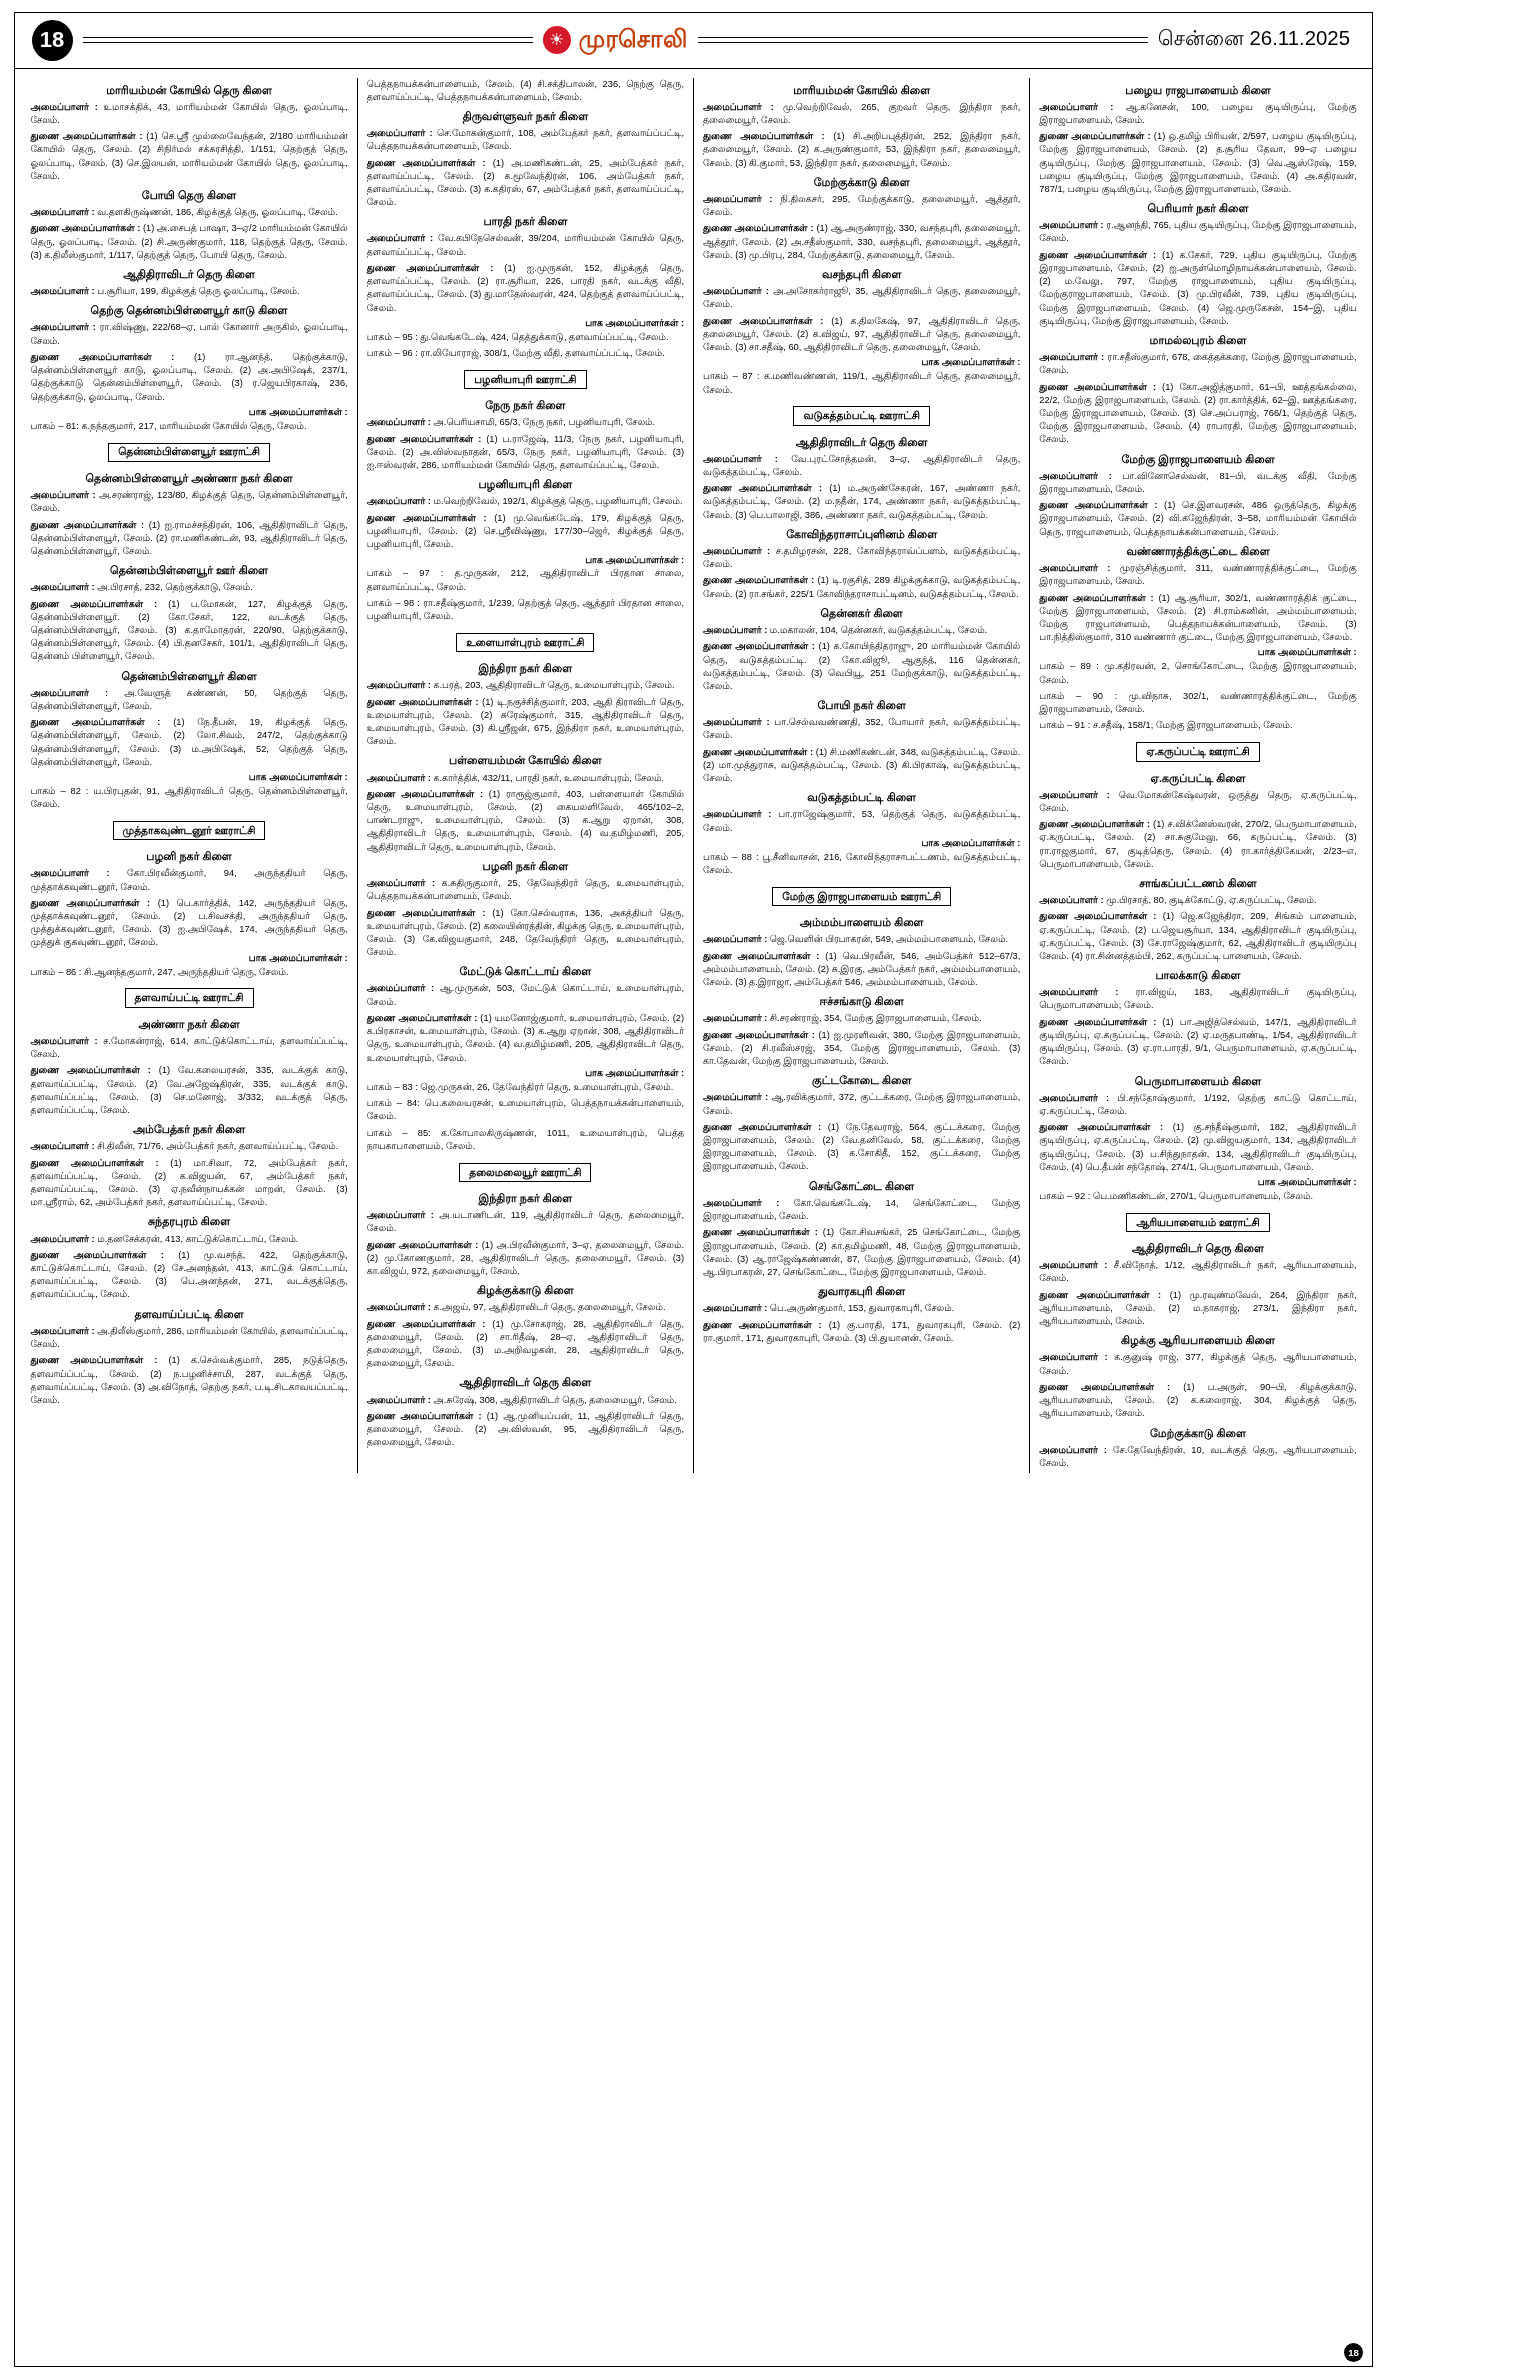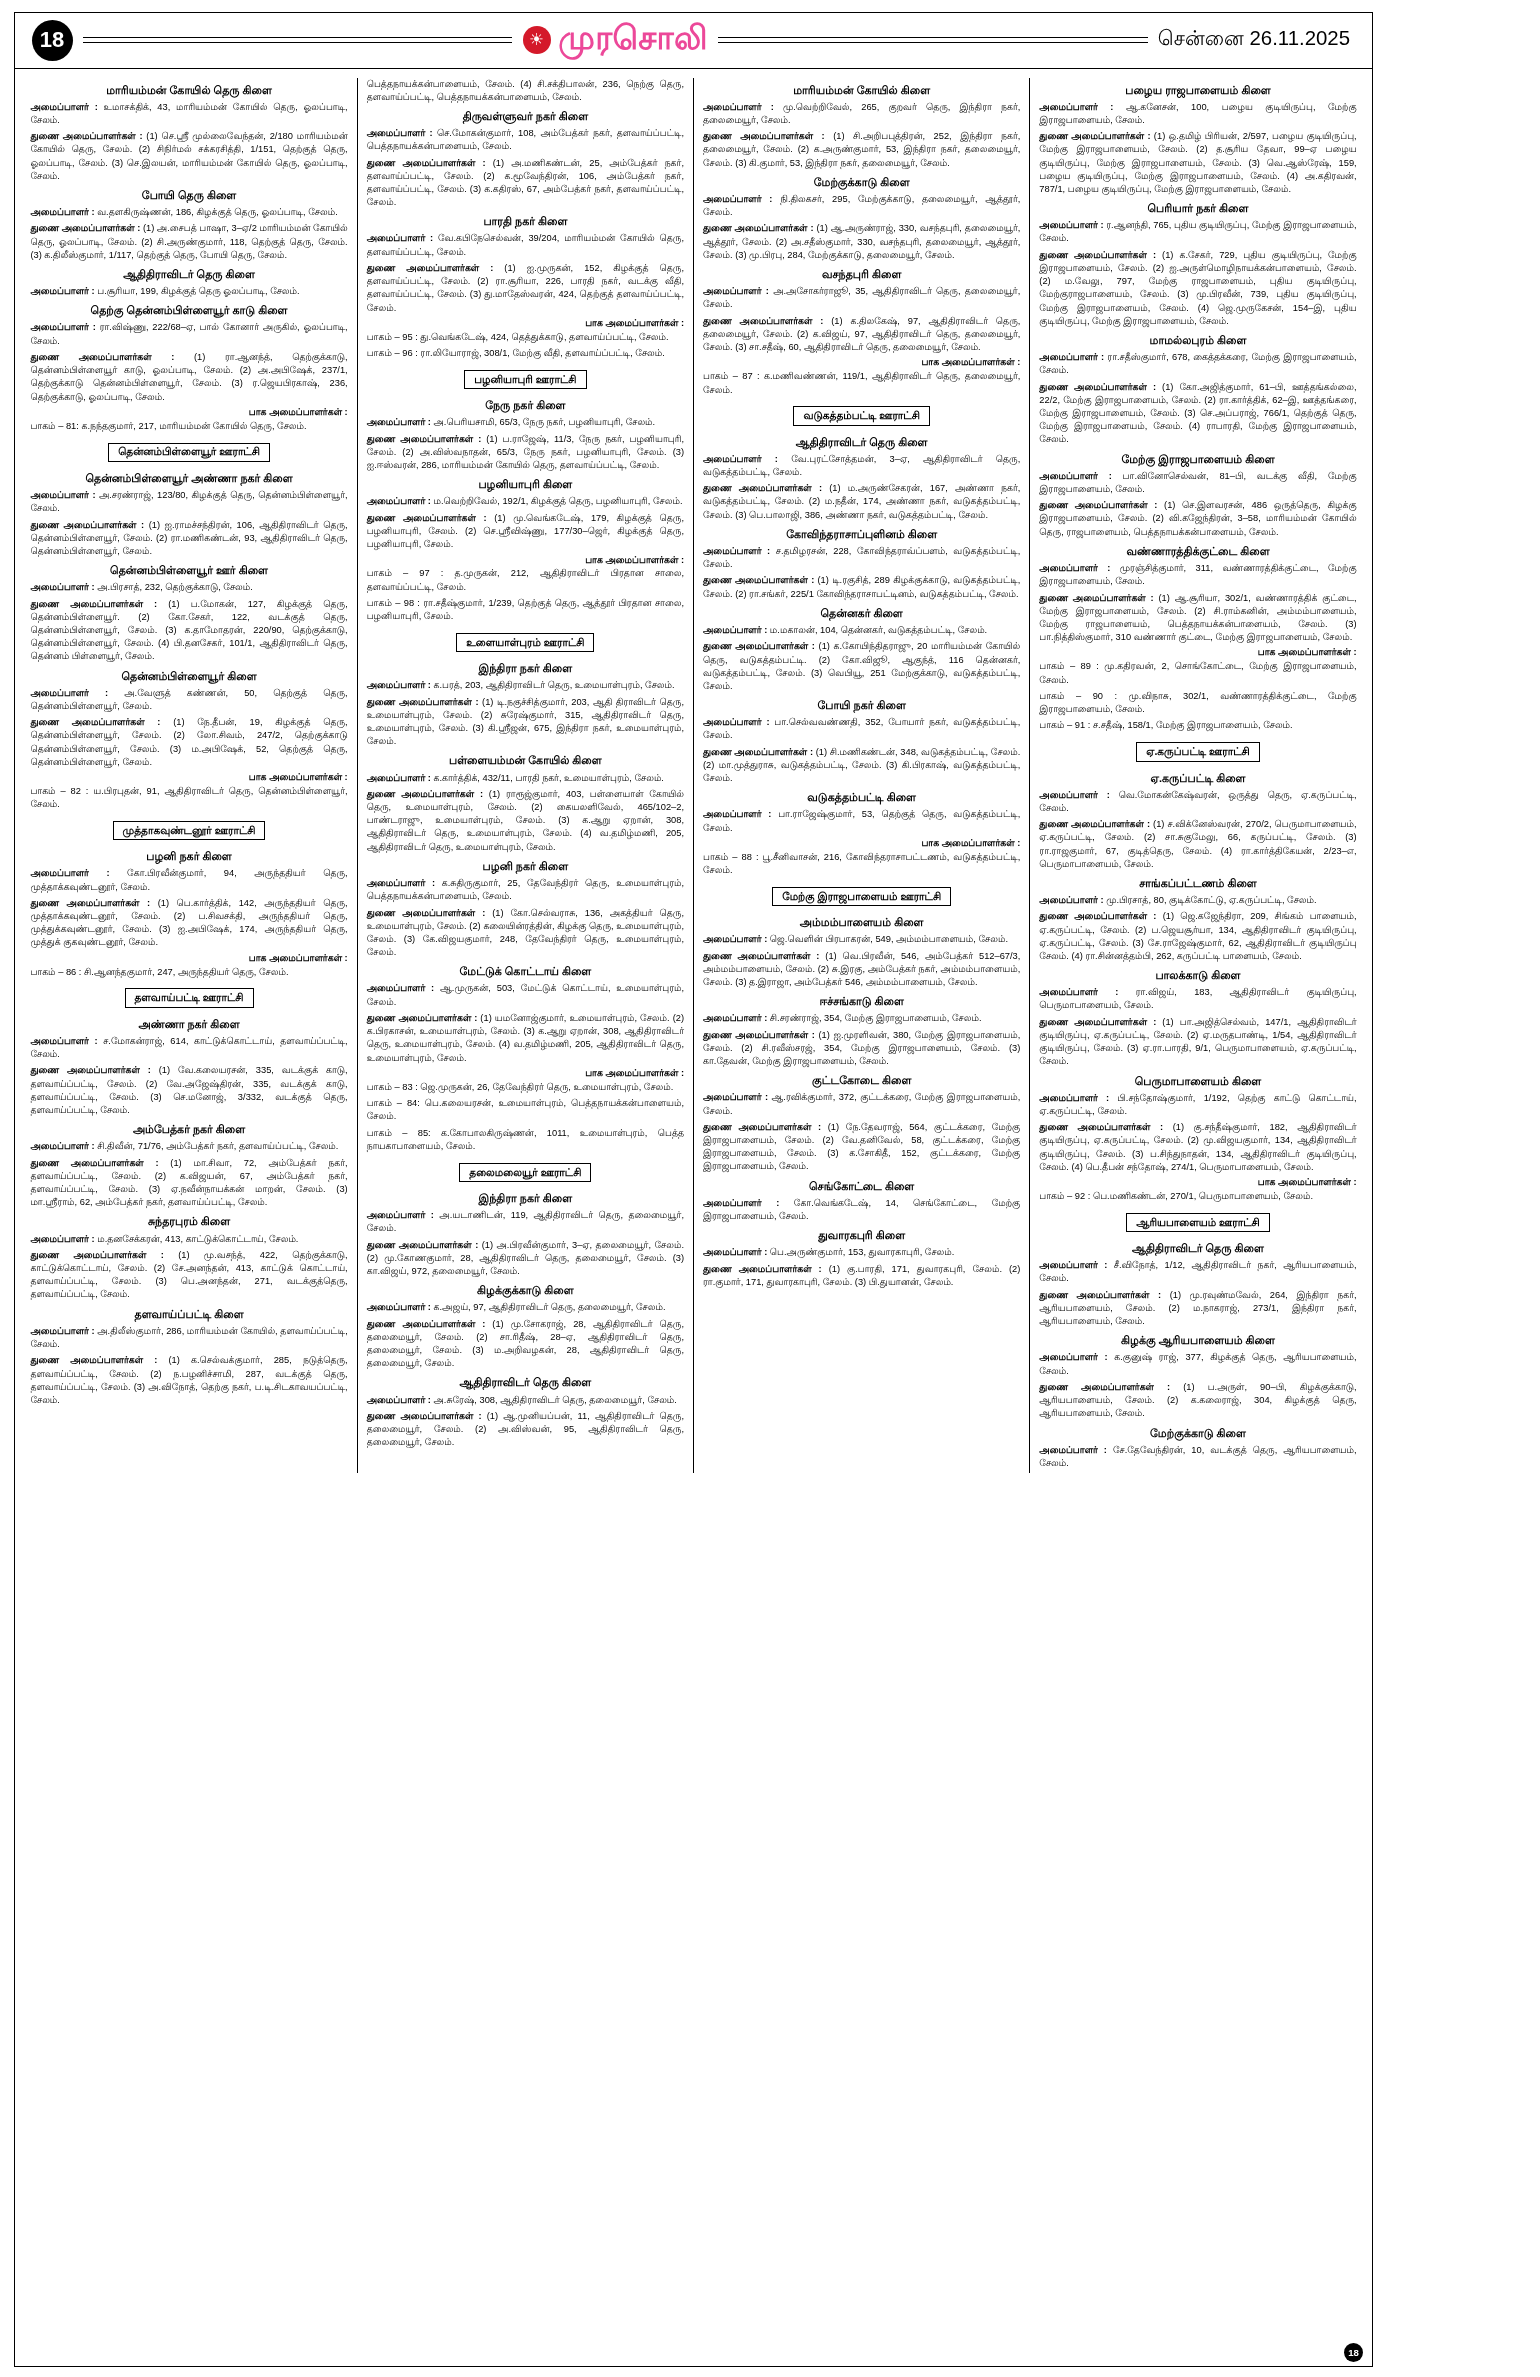--- a/index.html
+++ b/index.html
@@ -51,21 +51,21 @@
   .logo-wrap{
     display:flex;align-items:center;gap:7.7px;flex:0 0 auto;
   }
   .logo-mark{
     width:28px;height:28px;border-radius:50%;
     background:#d4192a;
     display:flex;align-items:center;justify-content:center;
     color:#fff;font-size:16.6px;line-height:1;
   }
   .logo-text{
-    font-size:33px;font-weight:bold;color:#ec4899;
+    font-size:24px;font-weight:bold;color:#c2410c;
     letter-spacing:0.3px;
   }
   .rule-right{
     flex:1 1 auto;
     height:3.8px;
     border-top:1.3px solid #000;
     border-bottom:1.3px solid #000;
     margin:0 10.2px;
   }
   .edition{
@@ -274,20 +274,21 @@
           <p class="para"><b>அமைப்பாளர் :</b> ஜெ.வெளின் பிரபாகரன், 549, அம்மம்பாளையம், சேலம்.</p>
           <p class="para"><b>துணை அமைப்பாளர்கள் :</b> (1) வெ.பிரவீன், 546, அம்பேத்கர் 512–67/3, அம்மம்பாளையம், சேலம். (2) சு.இரகு, அம்பேத்கர் நகர், அம்மம்பாளையம், சேலம். (3) த.இராஜா, அம்பேத்கர் 546, அம்மம்பாளையம், சேலம்.</p>
           <div class="hdr">ஈச்சங்காடு கிளை</div>
           <p class="para"><b>அமைப்பாளர் :</b> சி.சரண்ராஜ், 354, மேற்கு இராஜபாளையம், சேலம்.</p>
           <p class="para"><b>துணை அமைப்பாளர்கள் :</b> (1) ஐ.முரளிவன், 380, மேற்கு இராஜபாளையம், சேலம். (2) சி.ரவீஸ்சரஜ், 354, மேற்கு இராஜபாளையம், சேலம். (3) கா.தேவன், மேற்கு இராஜபாளையம், சேலம்.</p>
           <div class="hdr">குட்டகோடை கிளை</div>
           <p class="para"><b>அமைப்பாளர் :</b> ஆ.ரவிக்குமார், 372, குட்டக்கரை, மேற்கு இராஜபாளையம், சேலம்.</p>
           <p class="para"><b>துணை அமைப்பாளர்கள் :</b> (1) நே.தேவராஜ், 564, குட்டக்கரை, மேற்கு இராஜபாளையம், சேலம். (2) வே.தனிவேல், 58, குட்டக்கரை, மேற்கு இராஜபாளையம், சேலம். (3) க.சோகிதீ, 152, குட்டக்கரை, மேற்கு இராஜபாளையம், சேலம்.</p>
           <div class="hdr">செங்கோட்டை கிளை</div>
           <p class="para"><b>அமைப்பாளர் :</b> கோ.வெங்கடேஷ், 14, செங்கோட்டை, மேற்கு இராஜபாளையம், சேலம்.</p>
+          <p class="para"><b>துணை அமைப்பாளர்கள் :</b> (1) கோ.சிவசங்கர், 25 செங்கோட்டை, மேற்கு இராஜபாளையம், சேலம். (2) கா.தமிழ்மணி, 48, மேற்கு இராஜபாளையம், சேலம். (3) ஆ.ராஜேஷ்கண்ணன், 87, மேற்கு இராஜபாளையம், சேலம். (4) ஆ.பிரபாகரன், 27, செங்கோட்டை, மேற்கு இராஜபாளையம், சேலம்.</p>
           <div class="hdr">துவாரகபுரி கிளை</div>
           <p class="para"><b>அமைப்பாளர் :</b> பெ.அருண்குமார், 153, துவாரகாபுரி, சேலம்.</p>
           <p class="para"><b>துணை அமைப்பாளர்கள் :</b> (1) கு.பாரதி, 171, துவாரகபுரி, சேலம். (2) ரா.குமார், 171, துவாரகாபுரி, சேலம். (3) பி.துயானன், சேலம்.</p>
         </div>
         <div class="col">
           <div class="hdr">பழைய ராஜபாளையம் கிளை</div>
           <p class="para"><b>அமைப்பாளர் :</b> ஆ.கனேசன், 100, பழைய குடியிருப்பு, மேற்கு இராஜபாளையம், சேலம்.</p>
           <p class="para"><b>துணை அமைப்பாளர்கள் :</b> (1) ஒ.தமிழ் பிரியன், 2/597, பழைய குடியிருப்பு, மேற்கு இராஜபாளையம், சேலம். (2) த.சூரிய தேவா, 99–ஏ பழைய குடியிருப்பு, மேற்கு இராஜபாளையம், சேலம். (3) வெ.ஆஸ்ரேஷ், 159, பழைய குடியிருப்பு, மேற்கு இராஜபாளையம், சேலம். (4) அ.கதிரவன், 787/1, பழைய குடியிருப்பு, மேற்கு இராஜபாளையம், சேலம்.</p>
           <div class="hdr">பெரியார் நகர் கிளை</div>
           <p class="para"><b>அமைப்பாளர் :</b> ர.ஆனந்தி, 765, புதிய குடியிருப்பு, மேற்கு இராஜபாளையம், சேலம்.</p>

